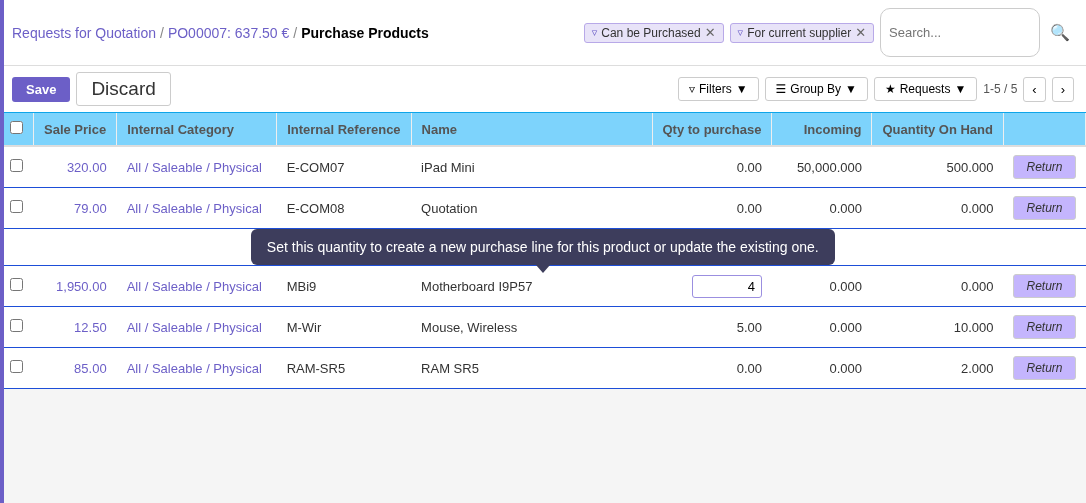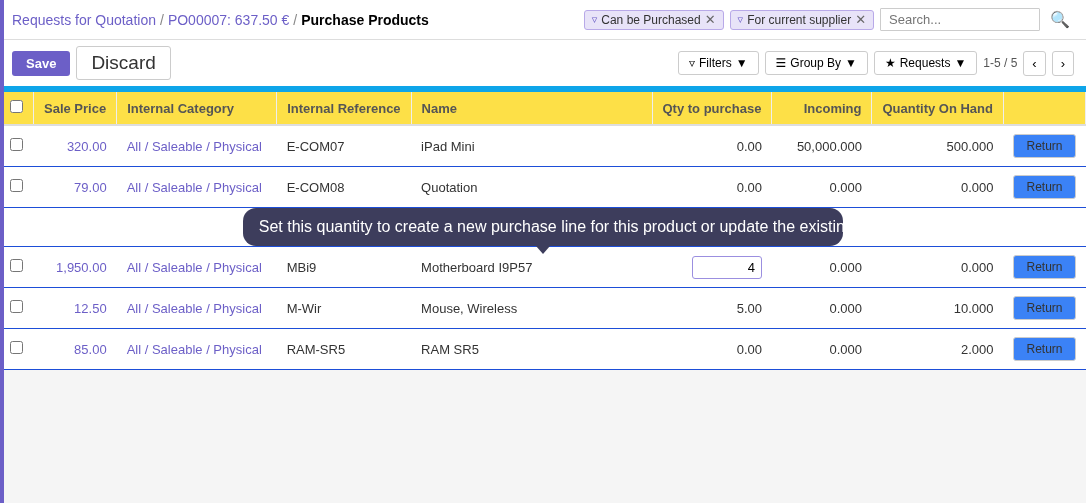--- a/index.html
+++ b/index.html
@@ -57,39 +57,39 @@
 
     .filter-tag .close-x {
       color: #666;
       cursor: pointer;
       font-size: 13px;
       line-height: 1;
     }
 
     .search-box {
       border: 1px solid #ccc;
-      border-radius: 1px;
-      padding: 3px 8px;
+      border-radius: 10px;
+      padding: 16px 8px;
       font-size: 13px;
       width: 160px;
       outline: none;
     }
 
     .search-icon-btn {
       background: none;
       border: none;
       cursor: pointer;
       color: #666;
       font-size: 16px;
       padding: 2px 4px;
     }
 
     .action-bar {
       background: #fff;
-      border-bottom: 6px solid #0ea5e9;
+      border-bottom: 1px solid #0ea5e9;
       padding: 6px 12px;
       display: flex;
       align-items: center;
       justify-content: space-between;
     }
 
     .action-left { display: flex; align-items: center; gap: 6px; }
 
     .btn-save {
       background: #6c5fc7;
@@ -146,21 +146,21 @@
 
     .main-content { background: #fff; }
 
     table {
       width: 100%;
       border-collapse: collapse;
       font-size: 13px;
     }
 
     thead tr {
-      background: #fde047;
+      background: #7dd3fc;
       border-bottom: 2px solid #ddd;
     }
 
     thead th {
       padding: 8px 10px;
       text-align: left;
       font-weight: bold;
       color: #555;
       border-right: 1px solid #eee;
       white-space: nowrap;
@@ -181,28 +181,29 @@
 
     .category-link { color: #6c5fc7; text-decoration: none; }
 
     .internal-ref { color: #333; }
 
     .product-name { color: #333; font-weight: 500; }
 
     .qty-cell { text-align: right; }
 
     .btn-return {
-      background: #3b82f6;
+      background: #c4b5fd;
       border: 1px solid #ccc;
       border-radius: 3px;
       padding: 4px 12px;
       cursor: pointer;
       font-size: 12px;
       color: #333;
       white-space: nowrap;
+      font-style: italic;
     }
 
     .qty-input {
       width: 70px;
       border: 1px solid #9b8fe0;
       border-radius: 3px;
       padding: 3px 6px;
       text-align: right;
       font-size: 13px;
       outline: none;
@@ -211,23 +212,23 @@
 
     .tooltip-container {
       position: relative;
       display: flex;
       justify-content: center;
     }
 
     .tooltip-box {
       background: #3d3d5c;
       color: #fff;
-      border-radius: 13px;
+      border-radius: 6px;
       padding: 10px 16px;
-      font-size: 16px;
+      font-size: 14px;
       text-align: center;
       max-width: 600px;
       margin: 0 auto;
       position: relative;
       white-space: nowrap;
     }
 
     .tooltip-box::after {
       content: '';
       position: absolute;

